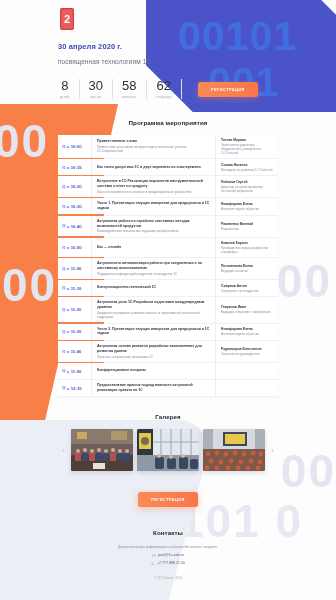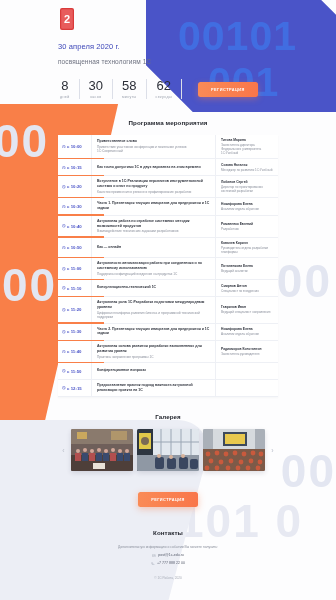--- a/index.html
+++ b/index.html
@@ -62,21 +62,21 @@
   .bg-orange { color: #fbe3d6; }
   .bg-top-right { top: 498px; left: 178px; color: #e7e9f2; }
 
   
   .header { position: relative; z-index: 5; padding: 8px 0 0 58px; }
   .logo { width: 18px; height: 22px; position: relative; }
   .logo svg { display: block; }
 
   .date {
     margin-top: 12px;
-    color: #3d47b8; font-size: 7.5px; font-weight: 400;
+    color: #3d47b8; font-size: 7.5px; font-weight: 700;
     letter-spacing: .1px;
   }
   .title {
     margin-top: 9px;
     color: #23262e; font-size: 10px; font-weight: 700;
     line-height: 1.28; letter-spacing: -.05px;
   }
   .subtitle {
     margin-top: 7px; color: #6e7280; font-size: 6.5px; letter-spacing: .1px;
   }

